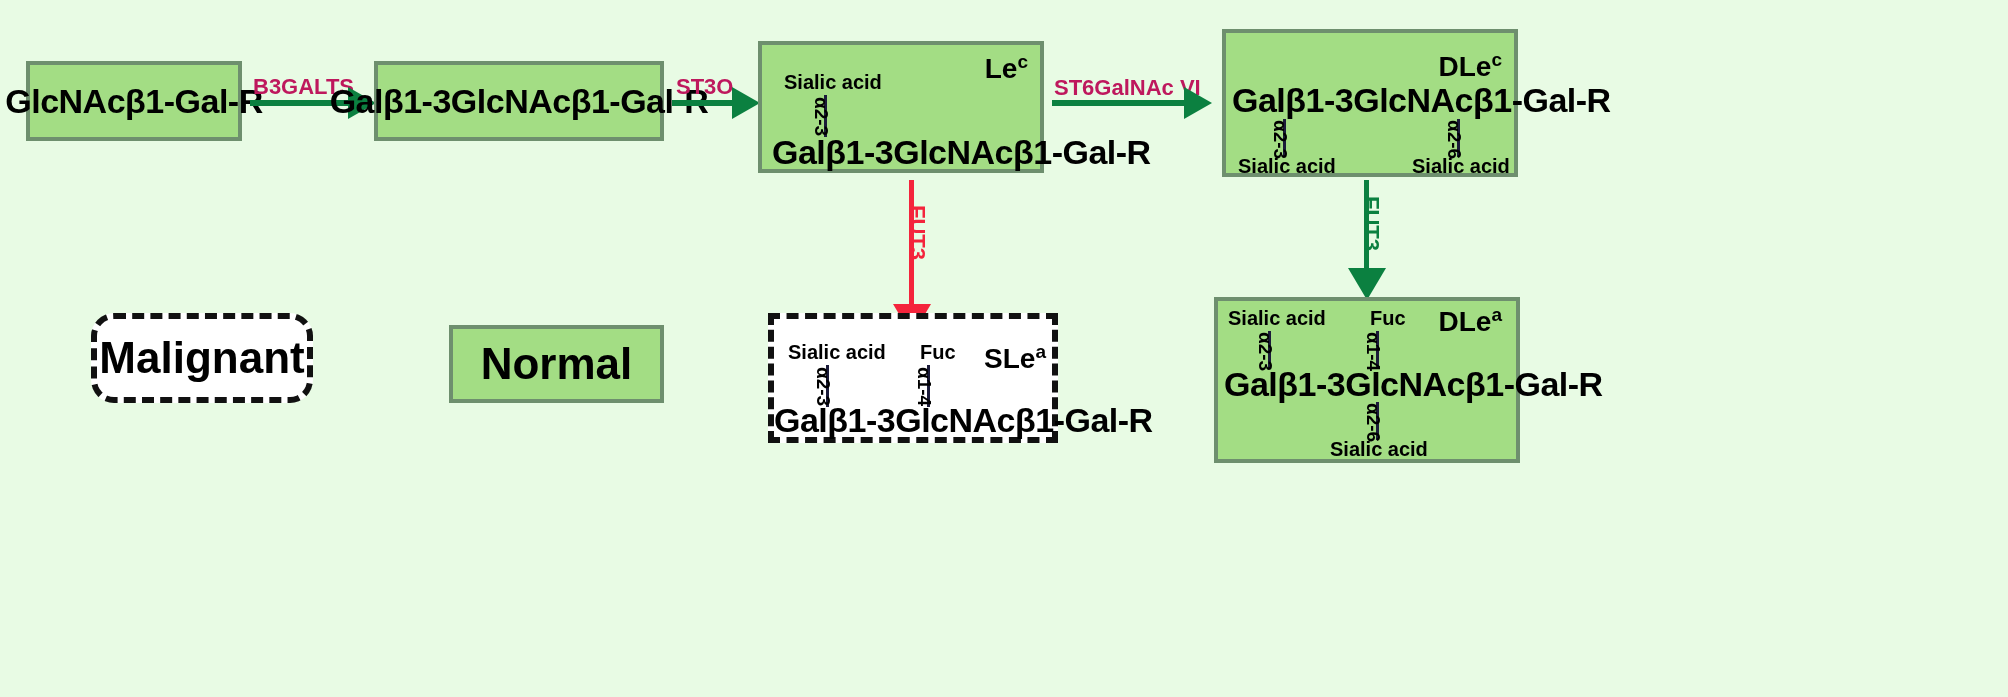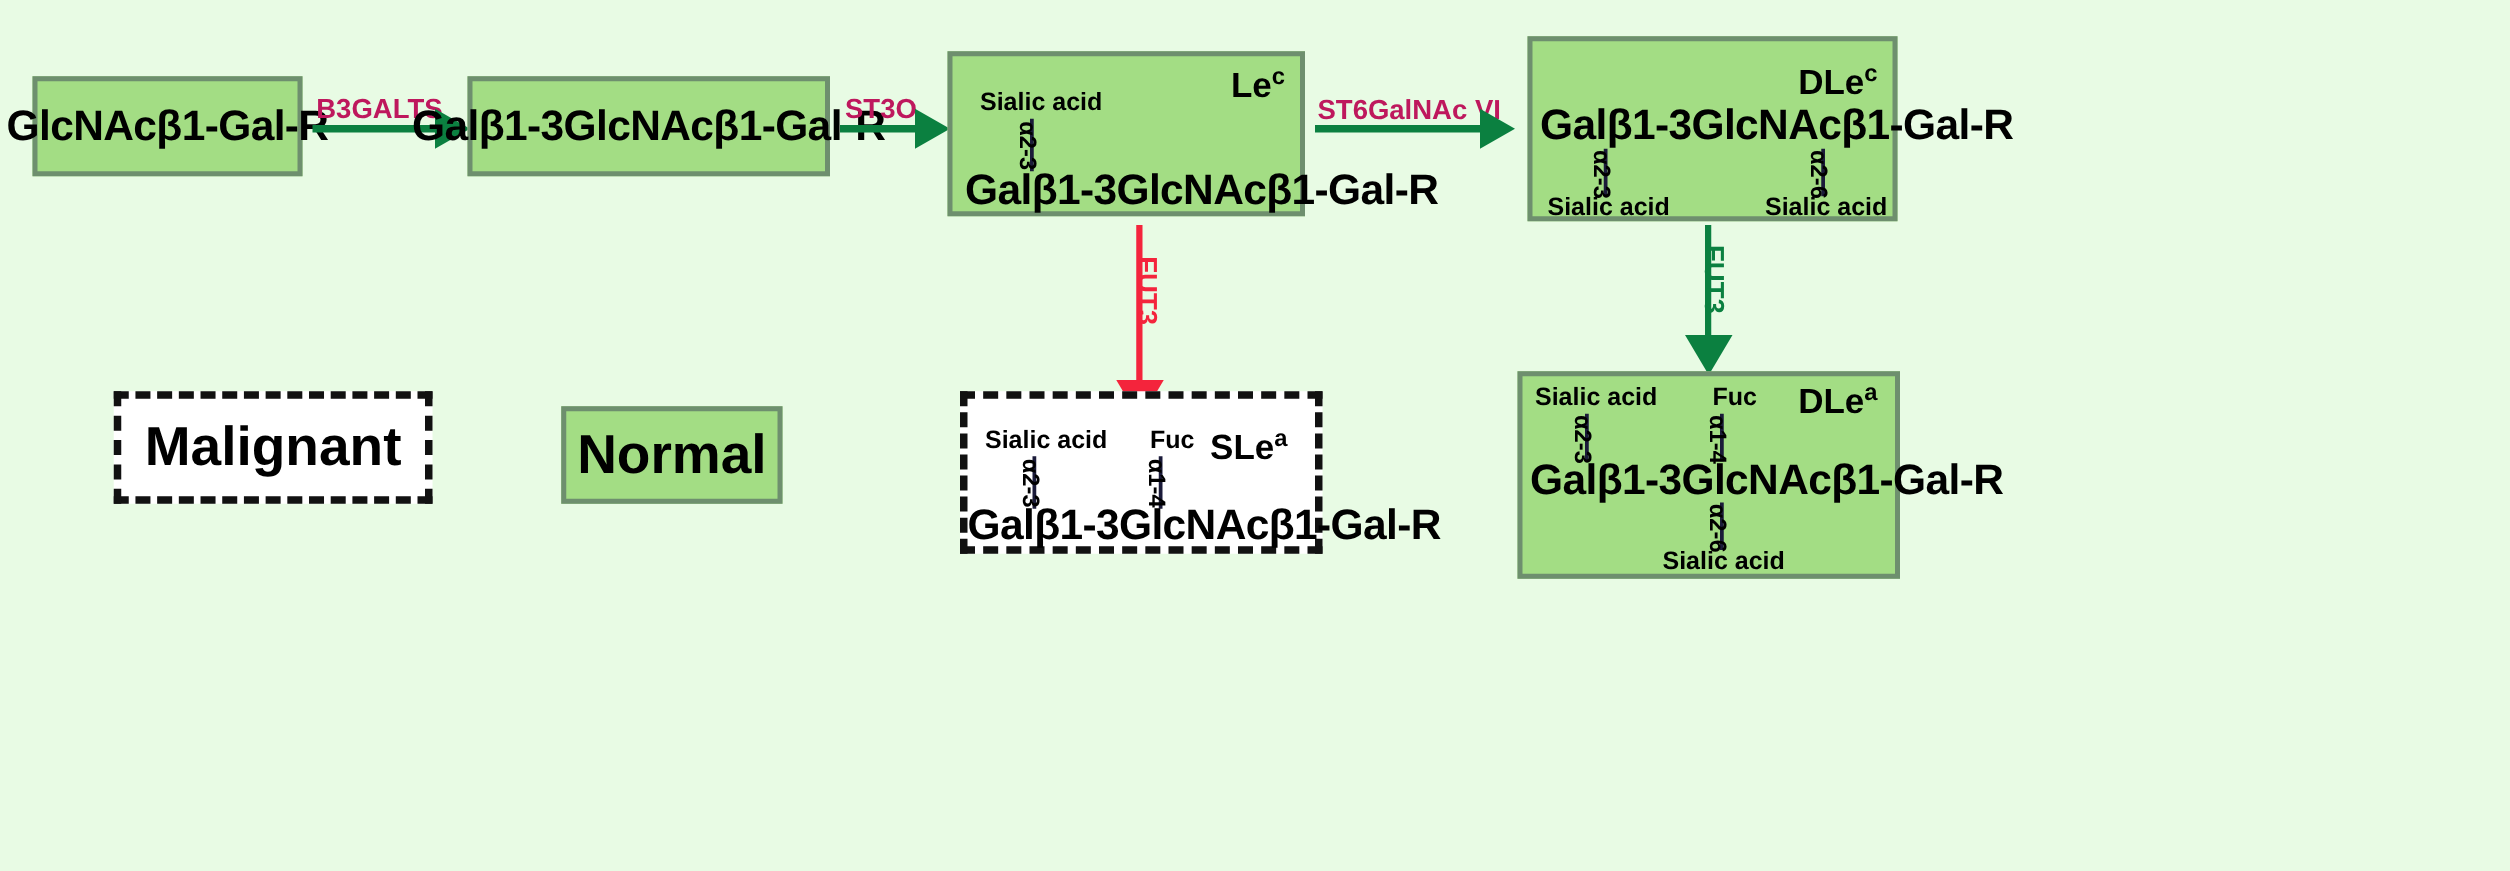--- a/index.html
+++ b/index.html
@@ -187,31 +187,31 @@
       <span class="residue" style="left:186px;top:122px;">Sialic acid</span>
     </div>
   </div>
 
   <div class="v-arrow red" style="left:909px;top:180px;height:126px;"></div>
   <div class="enz-label vert red" style="left:930px;top:205px;">FUT3</div>
 
   <div class="v-arrow green" style="left:1364px;top:180px;height:90px;"></div>
   <div class="enz-label vert green" style="left:1384px;top:196px;">FUT3</div>
 
-  <div class="node dashed" style="left:91px;top:313px;width:255px;height:90px;">
+  <div class="node dashed" style="left:91px;top:313px;width:222px;height:90px;border-radius:23px;">
     <span class="legend-label">Malignant</span>
   </div>
 
-  <div class="node" style="left:449px;top:325px;width:177px;height:78px;">
+  <div class="node" style="left:449px;top:325px;width:215px;height:78px;">
     <span class="legend-label">Normal</span>
   </div>
 
   <div class="node dashed" style="left:768px;top:313px;width:290px;height:130px;">
     <div class="glyco">
-      <span class="corner-tag" style="right:22px;top:22px;">
+      <span class="corner-tag" style="right:6px;top:22px;">
         <span>SLe</span><sup>a</sup>
       </span>
 
       <span class="residue" style="left:14px;top:22px;">Sialic acid</span>
       <div class="bond" style="left:52px;top:46px;height:42px;"></div>
       <span class="linkage" style="left:60px;top:48px;">α2-3</span>
 
       <span class="residue" style="left:146px;top:22px;">Fuc</span>
       <div class="bond" style="left:153px;top:46px;height:42px;"></div>
       <span class="linkage" style="left:161px;top:48px;">α1-4</span>

